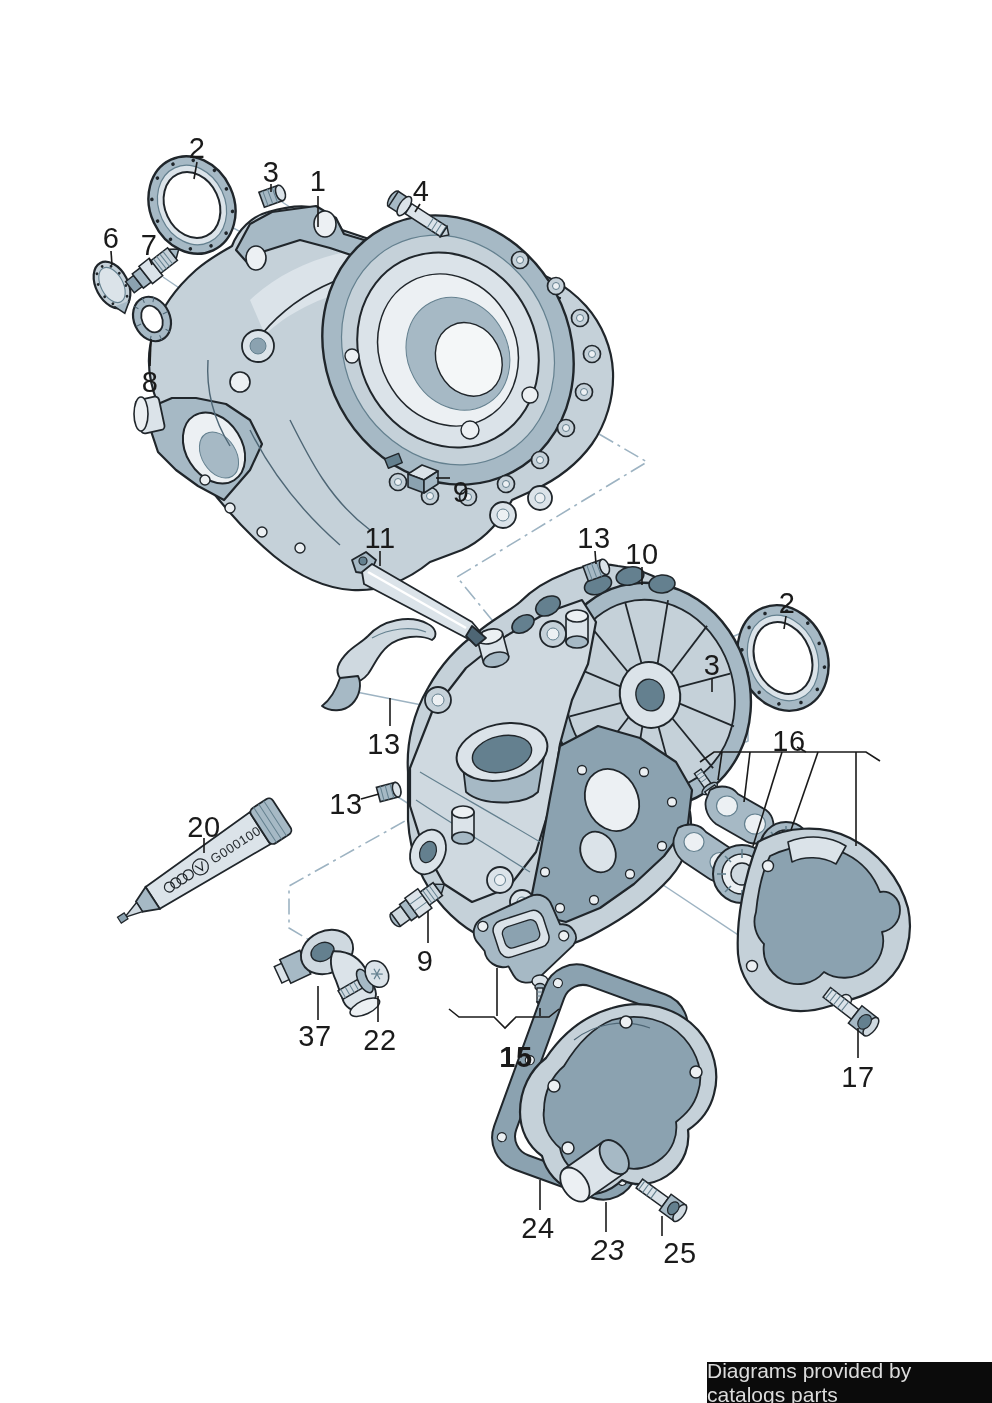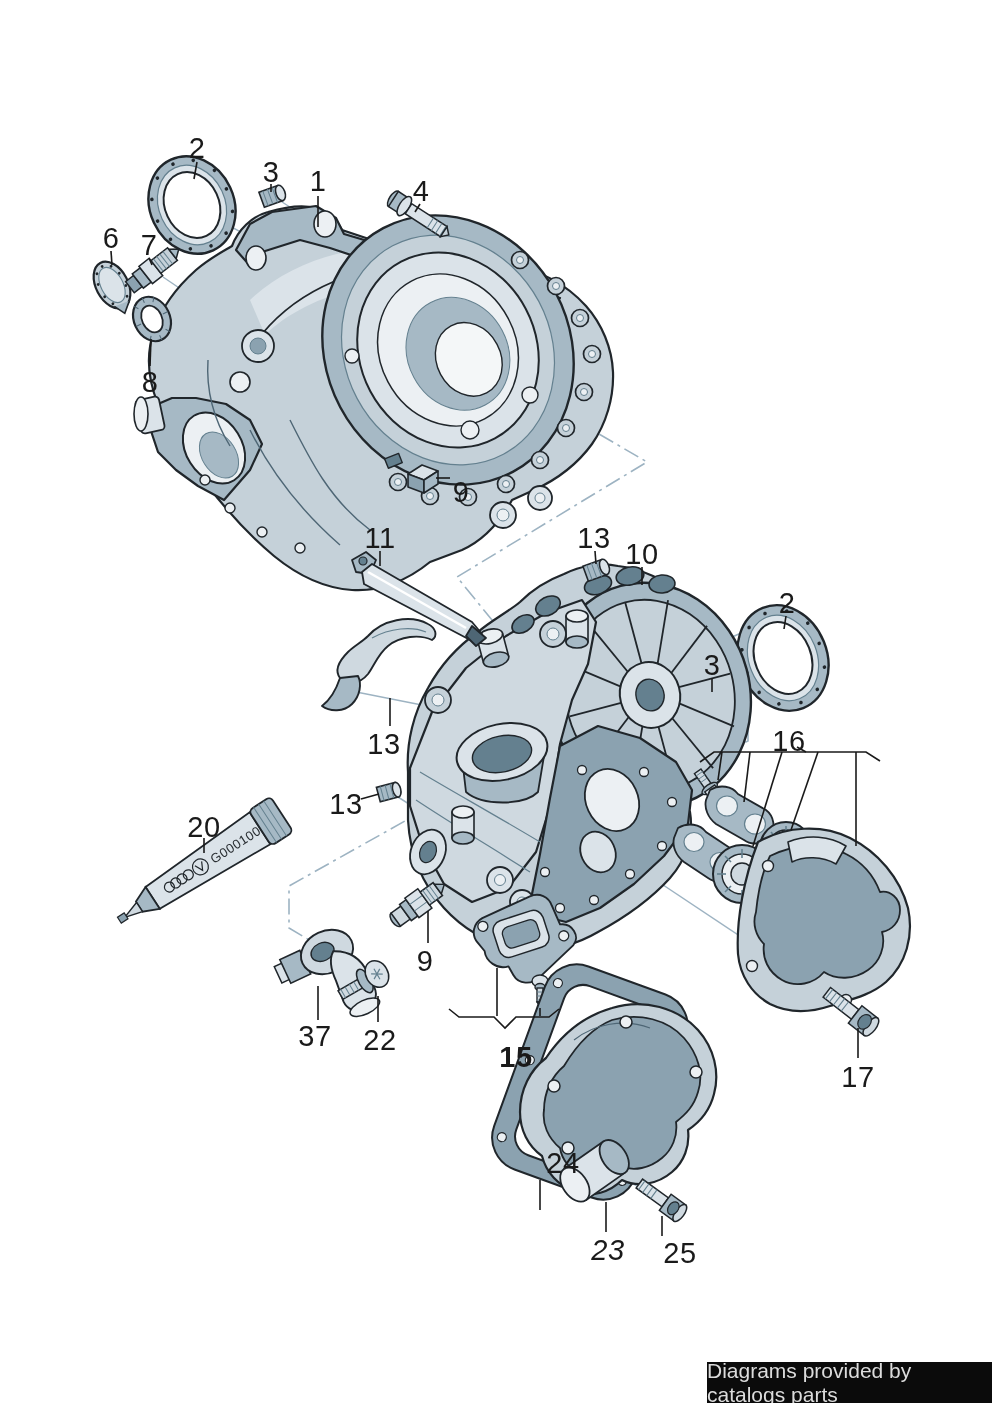--- a/index.html
+++ b/index.html
@@ -652,21 +652,21 @@
       <div class="part-label" style="left: 594px; top: 538px;">13</div>
       <div class="part-label" style="left: 346px; top: 804px;">13</div>
       <div class="part-label" style="left: 425px; top: 961px;">9</div>
       <div class="part-label" style="left: 516px; top: 1057px; font-weight: bold;">15</div>
       <div class="part-label" style="left: 789px; top: 741px; text-align: right;">16</div>
       <div class="part-label" style="left: 858px; top: 1077px;">17</div>
       <div class="part-label" style="left: 204px; top: 827px;">20</div>
       <div class="part-label" style="left: 315px; top: 1036px;">37</div>
       <div class="part-label" style="left: 380px; top: 1040px; text-align: center;">22</div>
       <div class="part-label" style="left: 608px; top: 1250px; font-style: italic;">23</div>
-      <div class="part-label" style="left: 538px; top: 1163px; margin-left: 25px;">24</div>
+      <div class="part-label" style="left: 538px; top: 1228px;">24</div>
       <div class="part-label" style="left: 660px; top: 1253px; margin-left: 20px;">25</div>
       <div class="part-label" style="left: 787px; top: 603px;">2</div>
       <div class="part-label" style="left: 712px; top: 665px;">3</div>
     </div>
 
 <div class="footer-bar">
   <span>Diagrams provided by catalogs parts</span>
 </div>
 
 </div>

